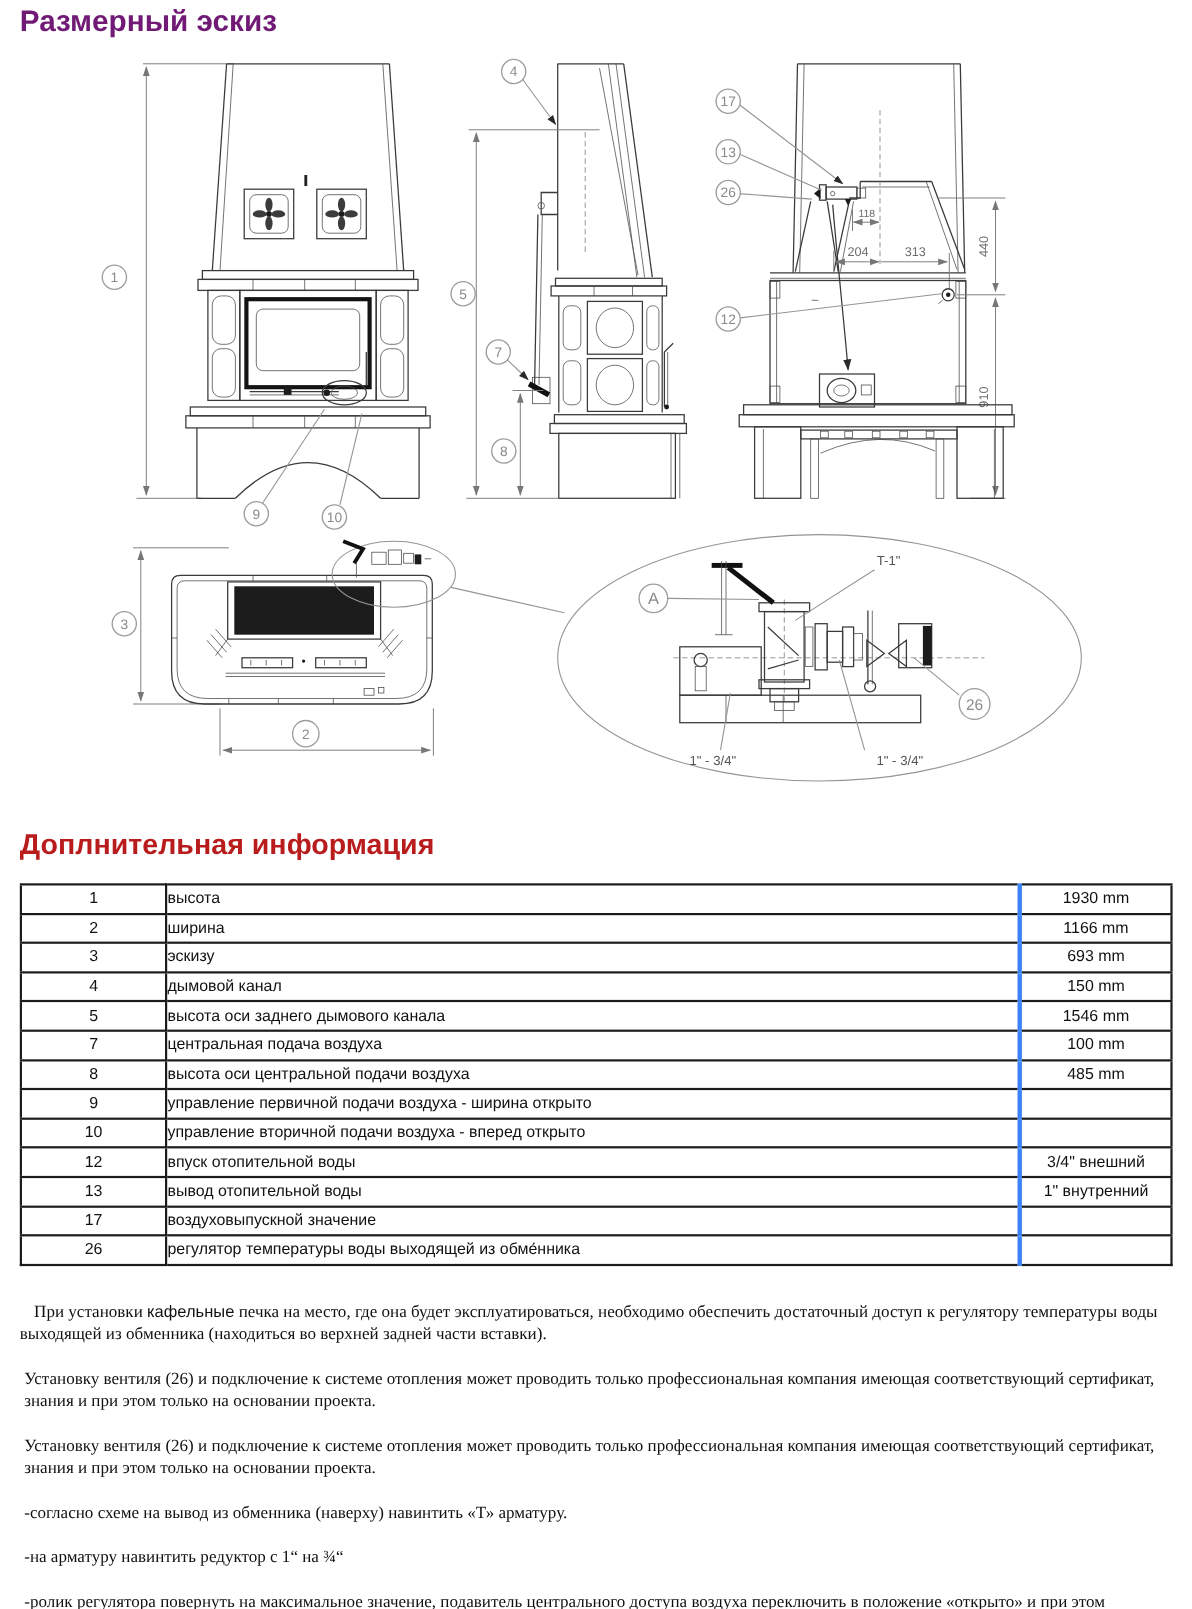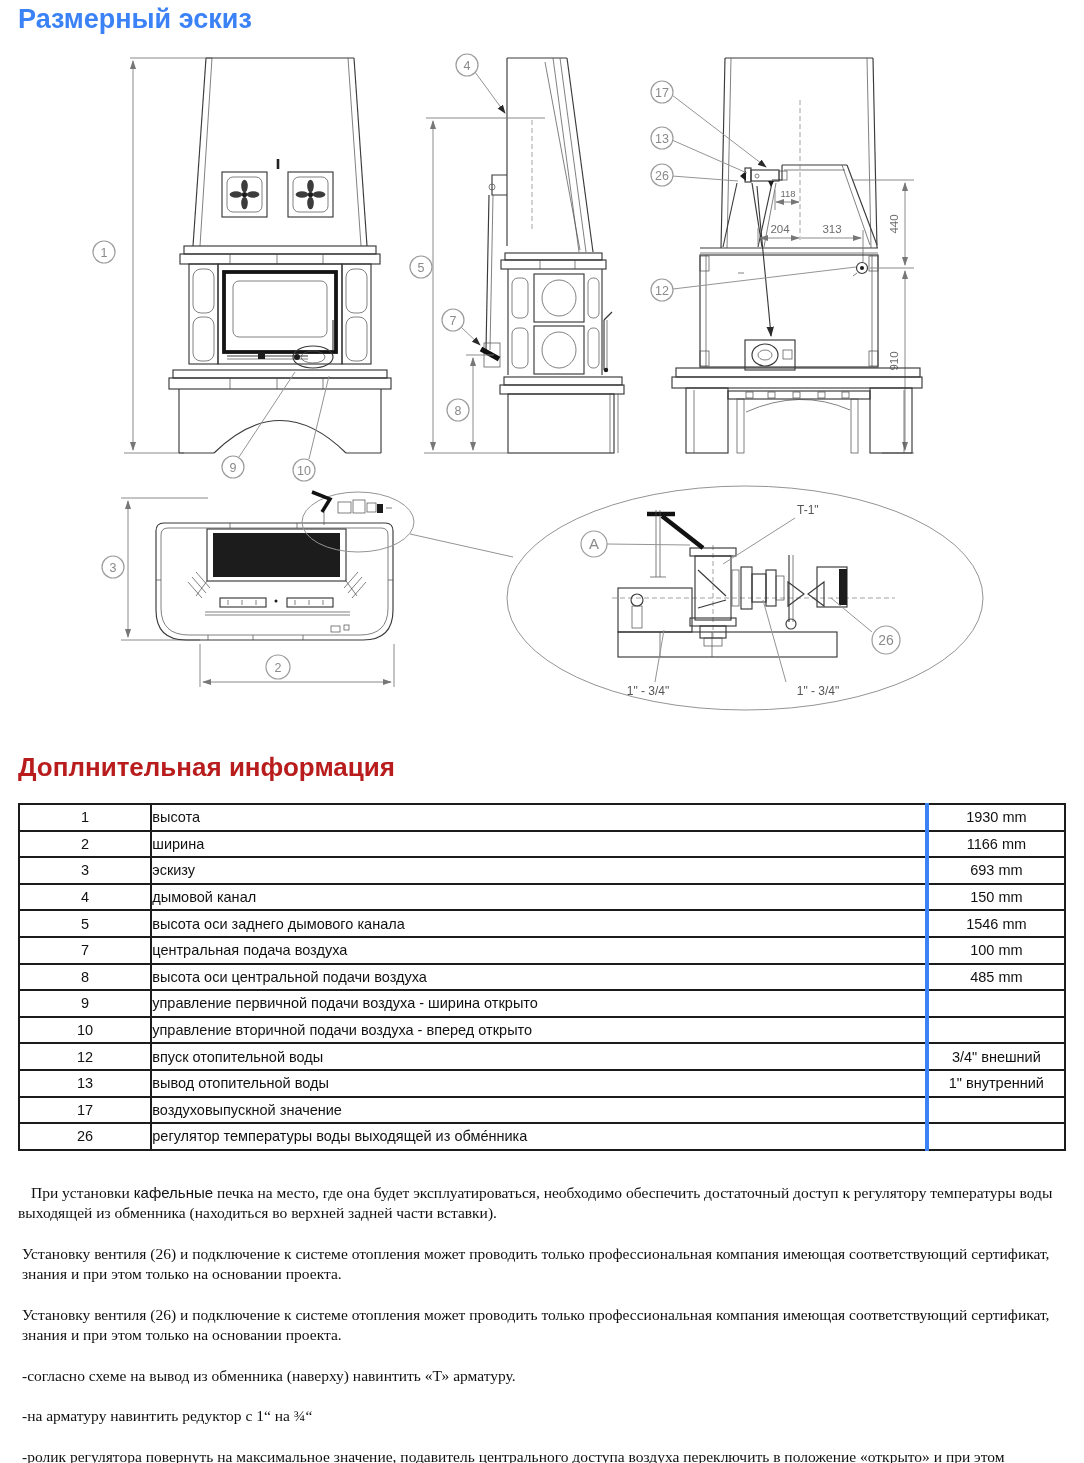--- a/index.html
+++ b/index.html
@@ -1,17 +1,17 @@
 <!DOCTYPE html>
 <html><head>
 <meta charset="utf-8">
 <style>
   html,body{margin:0;padding:0;background:#fff;}
   body{width:1084px;height:1463px;position:relative;font-family:"Liberation Sans",sans-serif;}
-  .h1{position:absolute;left:18px;top:4px;font-size:27px;font-weight:700;color:#3b82f6;margin:0;}
+  .h1{position:absolute;left:18px;top:4px;font-size:27px;font-weight:700;color:#701a75;margin:0;}
   .h2{position:absolute;left:18px;top:752px;font-size:26px;font-weight:700;color:#b91c1c;margin:0;}
   svg.drawing{position:absolute;left:0;top:40px;}
   
   .ln{stroke:#3a3a3a;stroke-width:1.15;fill:none}
   .lt{stroke:#4a4a4a;stroke-width:.7;fill:none}
   .thk{stroke:#141414;stroke-width:3.8;fill:none}
   .blk{fill:#1c1c1c;stroke:none}
   .dim{stroke:#7d7d7d;stroke-width:.9;fill:none}
   .dimtxt{fill:#6c6c6c;font-size:11.5px;font-family:"Liberation Sans",sans-serif}
   .dimtxt-s{fill:#6c6c6c;font-size:9.5px;font-family:"Liberation Sans",sans-serif}

